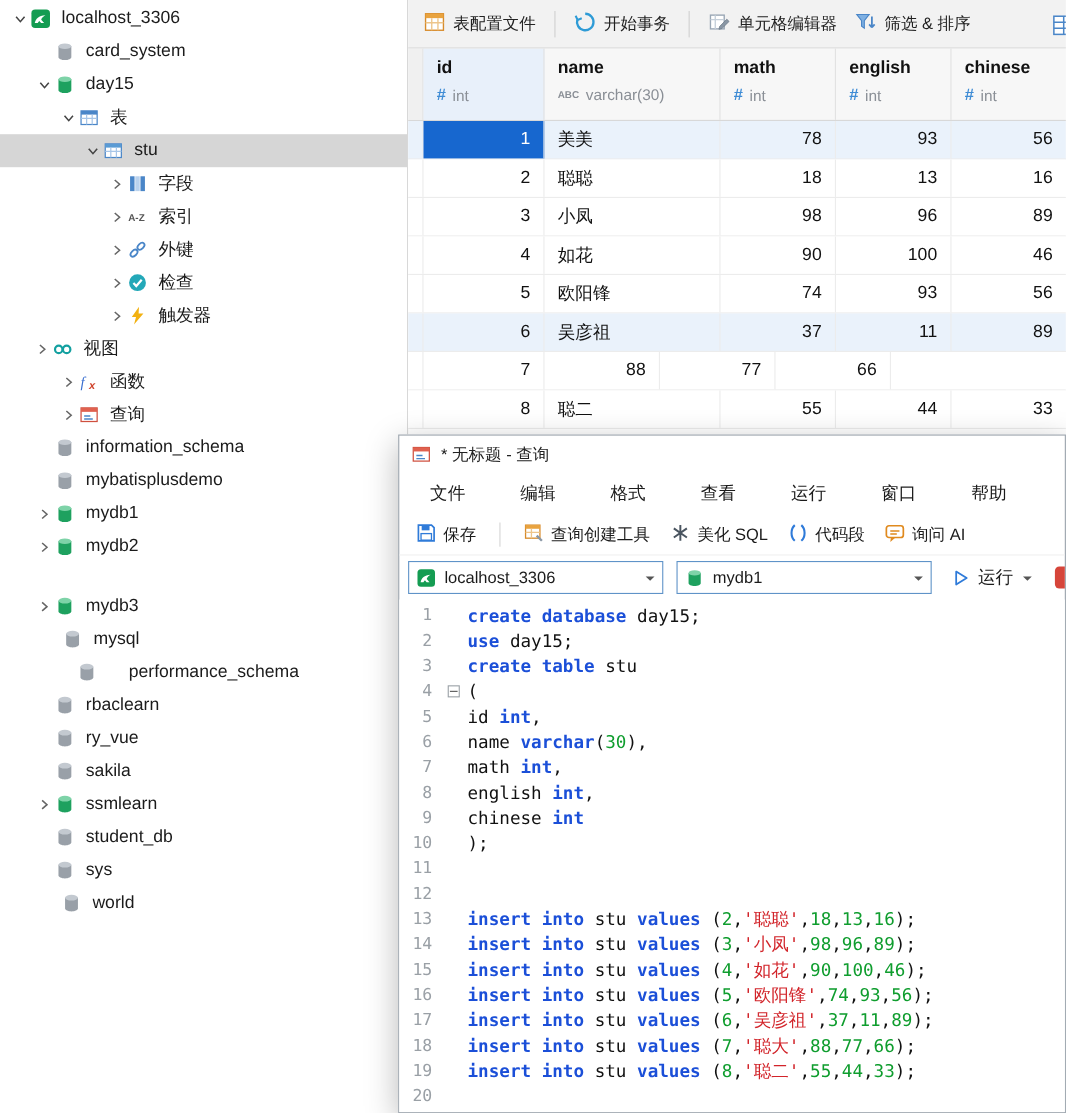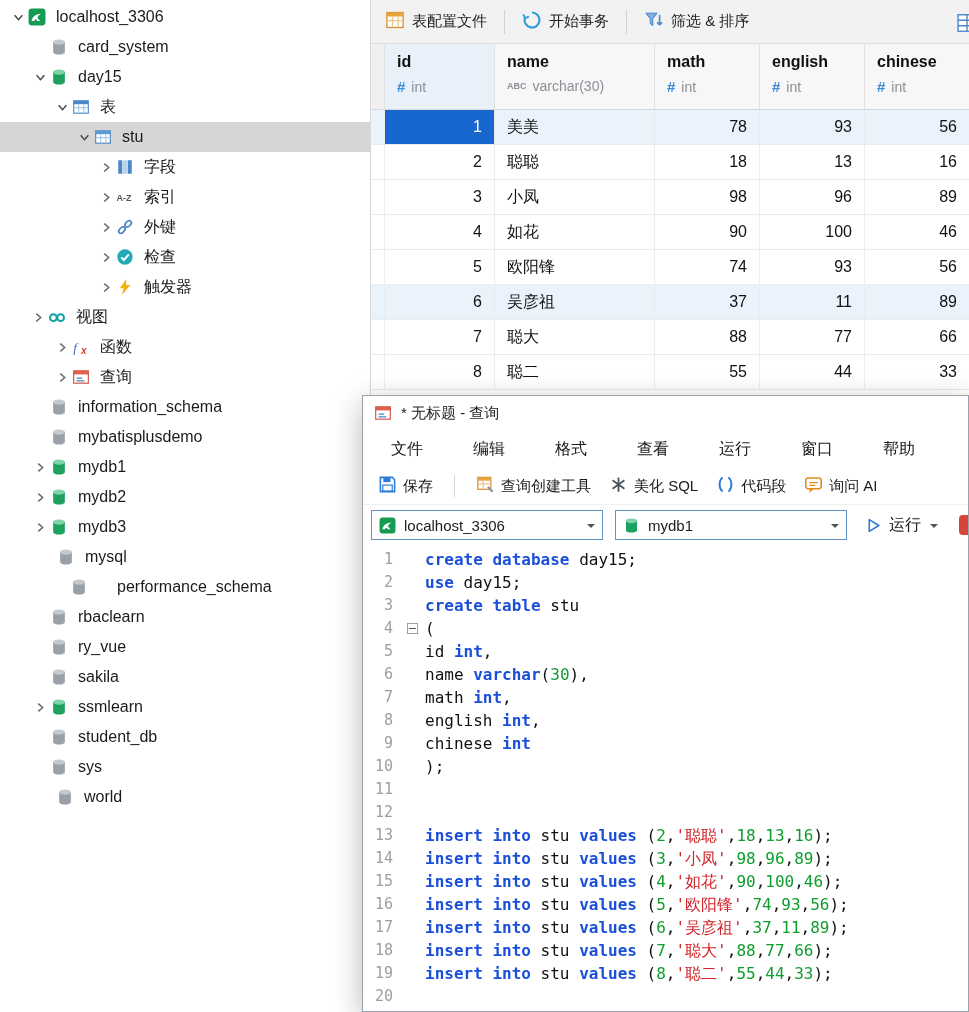--- a/index.html
+++ b/index.html
@@ -309,21 +309,21 @@
           </svg>
         </span>
         <span class="tree-icon">
           <svg viewBox="0 0 16 16">
             <path d="M2.8 3.6v8.8c0 1.3 2.3 2.3 5.2 2.3s5.2-1 5.2-2.3V3.6z" fill="#1ea15f"></path>
             <ellipse cx="8" cy="3.6" rx="5.2" ry="2.3" fill="#7ed3a8"></ellipse>
           </svg>
         </span>
         <span class="tree-label">mydb2</span>
       </div>
-      <div class="tree-row" style="padding-left: 30px;">
+      <div class="tree-row" style="padding-left: 30px; margin-top: 24px;">
         <span class="chevron">
           <svg width="11" height="11" viewBox="0 0 10 10">
             <path d="M3 1.5l4 3.5-4 3.5" fill="none" stroke="#666" stroke-width="1.3"></path>
           </svg>
         </span>
         <span class="tree-icon">
           <svg viewBox="0 0 16 16">
             <path d="M2.8 3.6v8.8c0 1.3 2.3 2.3 5.2 2.3s5.2-1 5.2-2.3V3.6z" fill="#1ea15f"></path>
             <ellipse cx="8" cy="3.6" rx="5.2" ry="2.3" fill="#7ed3a8"></ellipse>
           </svg>
@@ -438,20 +438,28 @@
         </div>
         <span class="gt-sep"></span>
         <div class="gt-btn">
           <span><svg viewBox="0 0 16 16">
               <path d="M8 2a6 6 0 1 1-5.7 4.2" fill="none" stroke="#2e9bd6" stroke-width="1.7"></path>
               <path d="M1 3.5l1.5 3 3-1.2" fill="none" stroke="#2e9bd6" stroke-width="1.5"></path>
             </svg></span>
           <span>开始事务</span>
         </div>
         <span class="gt-sep"></span>
+        <div class="gt-btn">
+          <span><svg viewBox="0 0 16 16">
+              <rect x="1.5" y="3" width="10" height="10" fill="#fff" stroke="#9aa7b5"></rect>
+              <path d="M1.5 6.3h10M5 3v10" stroke="#c6d0da" fill="none"></path>
+              <path d="M8.2 11.2l5.2-5.2 1.6 1.6-5.2 5.2-2.1.5z" fill="#8a97a5" stroke="#6f7c8a" stroke-width="0.6"></path>
+            </svg></span>
+          <span>单元格编辑器</span>
+        </div>
         <div class="gt-btn">
           <span><svg viewBox="0 0 16 16">
               <path d="M1.5 2.5h9L7 7v5.5L5 11V7z" fill="#7fb0e2" stroke="#4a86c8" stroke-width="0.8"></path>
               <path d="M12.5 4v8m0 0l-2-2.2m2 2.2l2-2.2" stroke="#4a86c8" stroke-width="1.3" fill="none"></path>
             </svg></span>
           <span>筛选 &amp; 排序</span>
         </div>
         <span class="gt-partial"><svg viewBox="0 0 16 16">
             <rect x="1.5" y="2" width="13" height="12" fill="#fff" stroke="#4a86c8"></rect>
             <path d="M1.5 6h13M1.5 10h13M8 2v12" stroke="#4a86c8" fill="none"></path>
@@ -540,21 +548,20 @@
           <div class="gr-marker"></div>
           <div class="gr-cell num" style="width: 110px;">6</div>
           <div class="gr-cell" style="width: 160px;">吴彦祖</div>
           <div class="gr-cell num" style="width: 105px;">37</div>
           <div class="gr-cell num" style="width: 105px;">11</div>
           <div class="gr-cell num" style="width: 105px;">89</div>
         </div>
         <div class="grid-row">
           <div class="gr-marker"></div>
           <div class="gr-cell num" style="width: 110px;">7</div>
-          <div class="gr-cell" style="width: 160px;">聪大</div>
           <div class="gr-cell num" style="width: 105px;">88</div>
           <div class="gr-cell num" style="width: 105px;">77</div>
           <div class="gr-cell num" style="width: 105px;">66</div>
         </div>
         <div class="grid-row">
           <div class="gr-marker"></div>
           <div class="gr-cell num" style="width: 110px;">8</div>
           <div class="gr-cell" style="width: 160px;">聪二</div>
           <div class="gr-cell num" style="width: 105px;">55</div>
           <div class="gr-cell num" style="width: 105px;">44</div>

